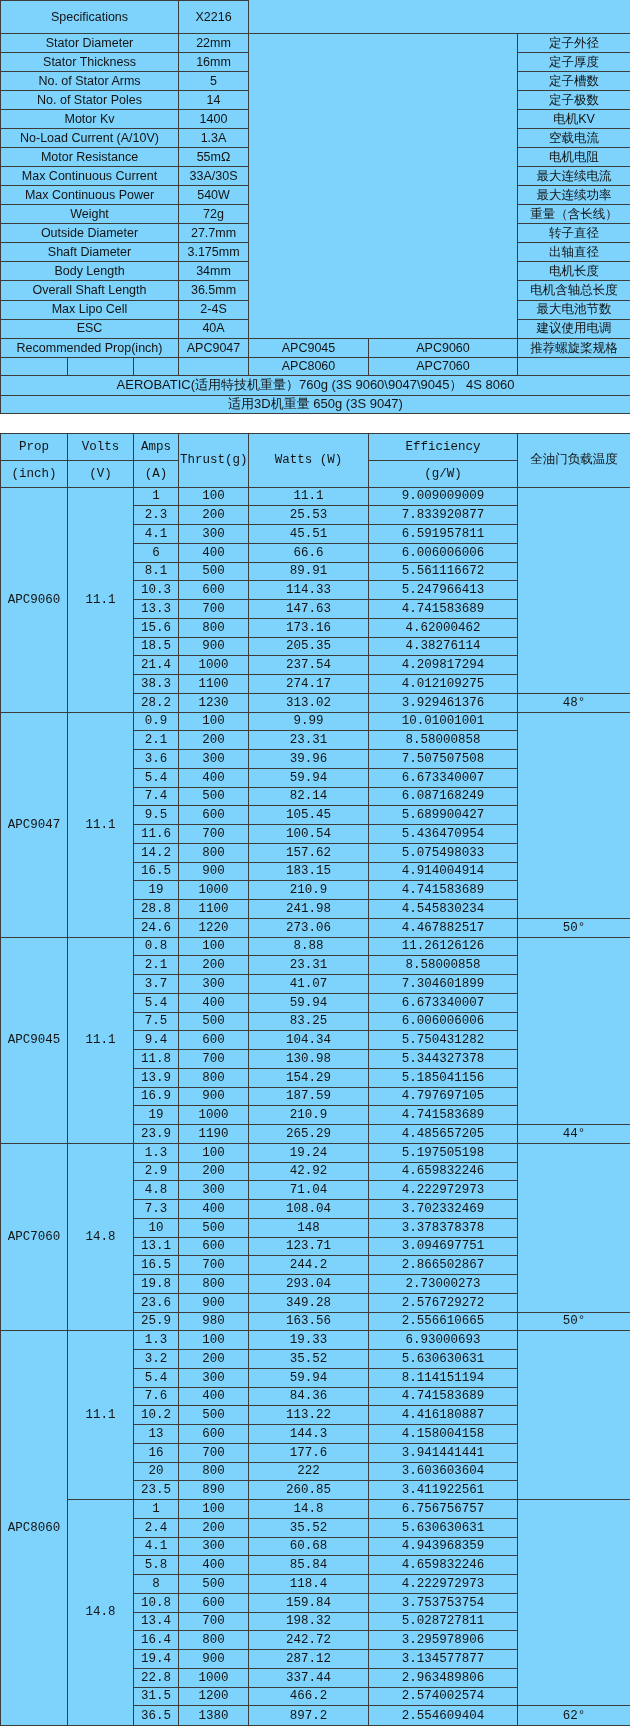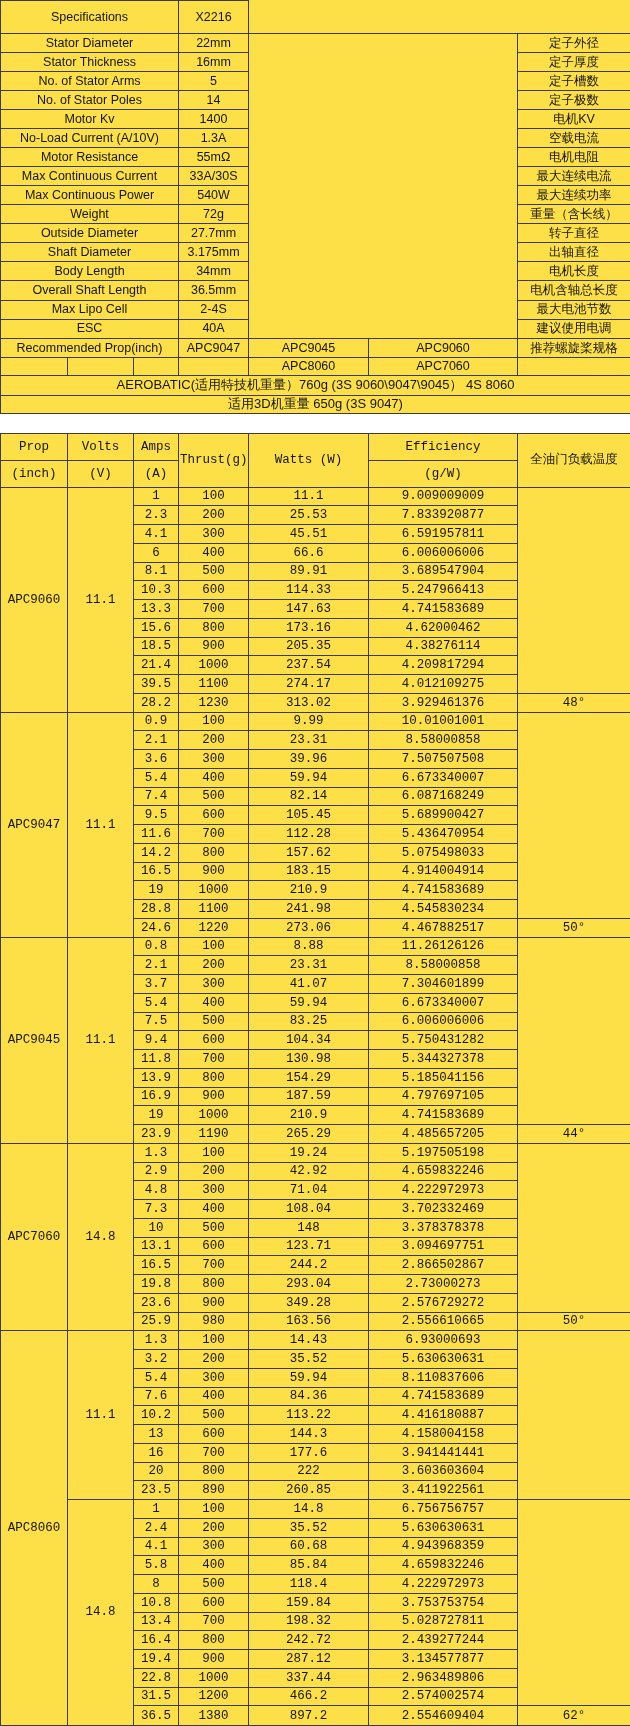--- a/index.html
+++ b/index.html
@@ -1,18 +1,18 @@
 <!DOCTYPE html>
 <html><head>
 <meta charset="utf-8">
 <style>
   * { margin:0; padding:0; box-sizing:border-box; }
   html,body { background:#ffffff; }
   body { width:630px; font-family:"Liberation Sans","DejaVu Sans",sans-serif; color:#141414; }
-  .sheet { width:630px; height:1726px; background:#fde047; overflow:hidden; }
+  .sheet { width:630px; height:1726px; background:#7dd3fc; overflow:hidden; }
   table { border-collapse:collapse; table-layout:fixed; width:630px; }
   td {
     border:1px solid #3c3c3c;
     text-align:center; vertical-align:middle;
     font-size:12.5px; line-height:1.15;
     overflow:hidden; white-space:nowrap; padding:0 1px;
   }
   table.spec { height:414px; }
   table.perf { height:1293px;font-family:Liberation Mono, monospace; }
   .h33{height:33px} .h22{height:22px} .h20{height:20px} .h19{height:19px} .h18{height:18px}
@@ -206,21 +206,21 @@
         <tr>
           <td>6</td>
           <td>400</td>
           <td>66.6</td>
           <td>6.006006006</td>
         </tr>
         <tr>
           <td>8.1</td>
           <td>500</td>
           <td>89.91</td>
-          <td>3.689547904</td>
+          <td>5.561116672</td>
         </tr>
         <tr>
           <td>10.3</td>
           <td>600</td>
           <td>114.33</td>
           <td>5.247966413</td>
         </tr>
         <tr>
           <td>13.3</td>
           <td>700</td>
@@ -239,21 +239,21 @@
           <td>205.35</td>
           <td>4.38276114</td>
         </tr>
         <tr>
           <td>21.4</td>
           <td>1000</td>
           <td>237.54</td>
           <td>4.209817294</td>
         </tr>
         <tr>
-          <td>39.5</td>
+          <td>38.3</td>
           <td>1100</td>
           <td>274.17</td>
           <td>4.012109275</td>
         </tr>
         <tr>
           <td>28.2</td>
           <td>1230</td>
           <td>313.02</td>
           <td>3.929461376</td>
           <td>48°</td>
@@ -293,21 +293,21 @@
         </tr>
         <tr>
           <td>9.5</td>
           <td>600</td>
           <td>105.45</td>
           <td>5.689900427</td>
         </tr>
         <tr>
           <td>11.6</td>
           <td>700</td>
-          <td>112.28</td>
+          <td>100.54</td>
           <td>5.436470954</td>
         </tr>
         <tr>
           <td>14.2</td>
           <td>800</td>
           <td>157.62</td>
           <td>5.075498033</td>
         </tr>
         <tr>
           <td>16.5</td>
@@ -466,35 +466,35 @@
           <td>980</td>
           <td>163.56</td>
           <td>2.556610665</td>
           <td>50°</td>
         </tr>
         <tr>
           <td rowspan="21">APC8060</td>
           <td rowspan="9">11.1</td>
           <td>1.3</td>
           <td>100</td>
-          <td>14.43</td>
+          <td>19.33</td>
           <td>6.93000693</td>
           <td rowspan="9"></td>
         </tr>
         <tr>
           <td>3.2</td>
           <td>200</td>
           <td>35.52</td>
           <td>5.630630631</td>
         </tr>
         <tr>
           <td>5.4</td>
           <td>300</td>
           <td>59.94</td>
-          <td>8.110837606</td>
+          <td>8.114151194</td>
         </tr>
         <tr>
           <td>7.6</td>
           <td>400</td>
           <td>84.36</td>
           <td>4.741583689</td>
         </tr>
         <tr>
           <td>10.2</td>
           <td>500</td>
@@ -566,21 +566,21 @@
         <tr>
           <td>13.4</td>
           <td>700</td>
           <td>198.32</td>
           <td>5.028727811</td>
         </tr>
         <tr>
           <td>16.4</td>
           <td>800</td>
           <td>242.72</td>
-          <td>2.439277244</td>
+          <td>3.295978906</td>
         </tr>
         <tr>
           <td>19.4</td>
           <td>900</td>
           <td>287.12</td>
           <td>3.134577877</td>
         </tr>
         <tr>
           <td>22.8</td>
           <td>1000</td>

